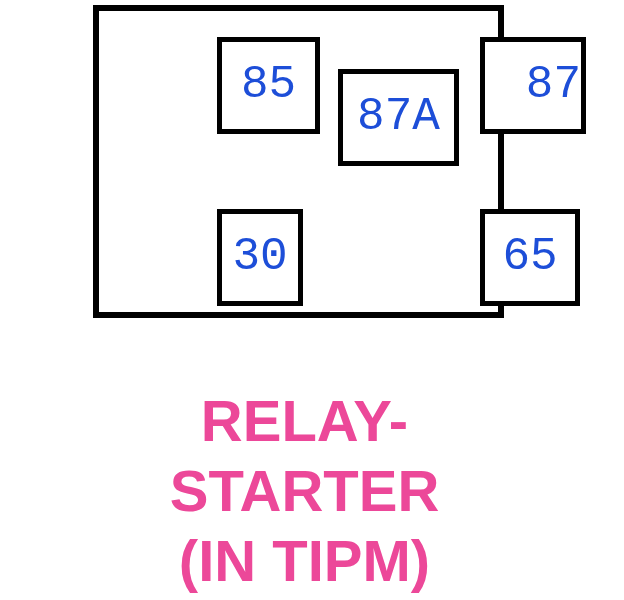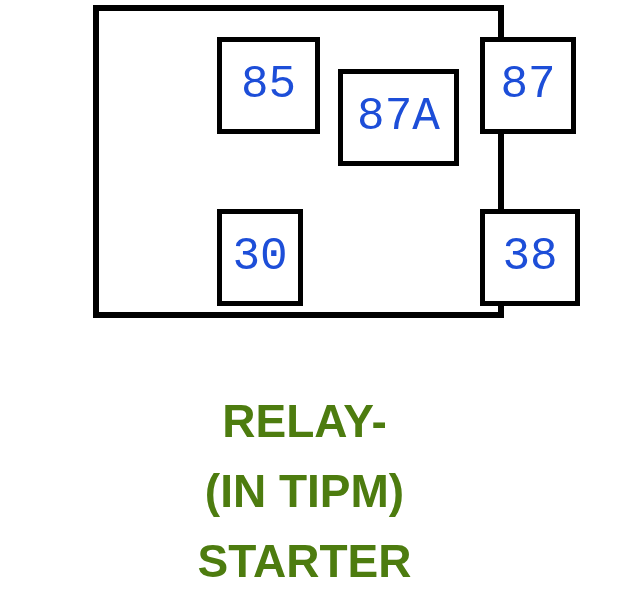--- a/index.html
+++ b/index.html
@@ -46,38 +46,38 @@
     color: #1d4ed8;
     letter-spacing: 0px;
     white-space: nowrap;
     
     transform: translateY(-1px);
   }
 
   
   #terminal-85  { left: 118px; top: 26px;  width: 103px; height: 97px; }
   #terminal-87a { left: 239px; top: 26px;  width: 121px; height: 97px; margin-top: 32px; }
-  #terminal-87  { left: 381px; top: 26px;  width: 96px; height: 97px; }
+  #terminal-87  { left: 381px; top: 26px;  width: 106px; height: 97px; justify-content: flex-end; }
   #terminal-30  { left: 118px; top: 198px; width: 86px; height: 97px; }
   #terminal-86  { left: 381px; top: 198px; width: 100px; height: 97px; }
 
   
   #caption {
     position: absolute;
     left: 0;
     top: 386px;
     width: 609px;           
     text-align: center;
   }
   .caption-line {
     font-family: "Liberation Sans", sans-serif;
-    font-size: 46px;
+    font-size: 58px;
     font-weight: 700;
     line-height: 70px;
-    color: #4d7c0f;
+    color: #ec4899;
     white-space: nowrap;
   }
 </style>
 </head>
 <body>
 
 <div id="relay-body">
 
   <div class="terminal" id="terminal-85">
     <span class="terminal-label">85</span>
@@ -89,22 +89,22 @@
 
   <div class="terminal" id="terminal-87">
     <span class="terminal-label">87</span>
   </div>
 
   <div class="terminal" id="terminal-30">
     <span class="terminal-label">30</span>
   </div>
 
   <div class="terminal" id="terminal-86">
-    <span class="terminal-label">38</span>
+    <span class="terminal-label">65</span>
   </div>
 
 </div>
 
 <div id="caption">
   <div class="caption-line">RELAY-</div>
+  <div class="caption-line">STARTER</div>
   <div class="caption-line">(IN TIPM)</div>
-  <div class="caption-line">STARTER</div>
 </div>
 
 </body></html>

